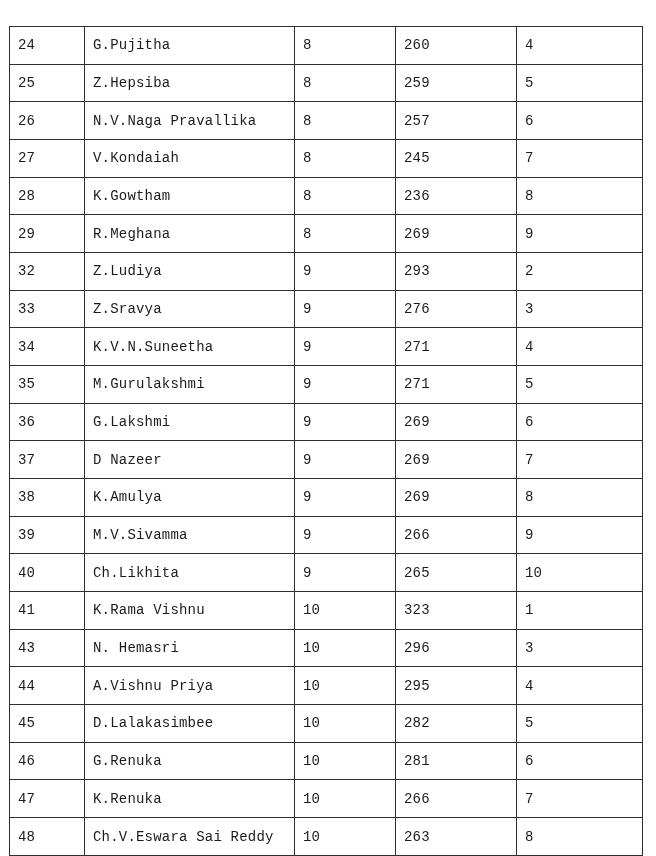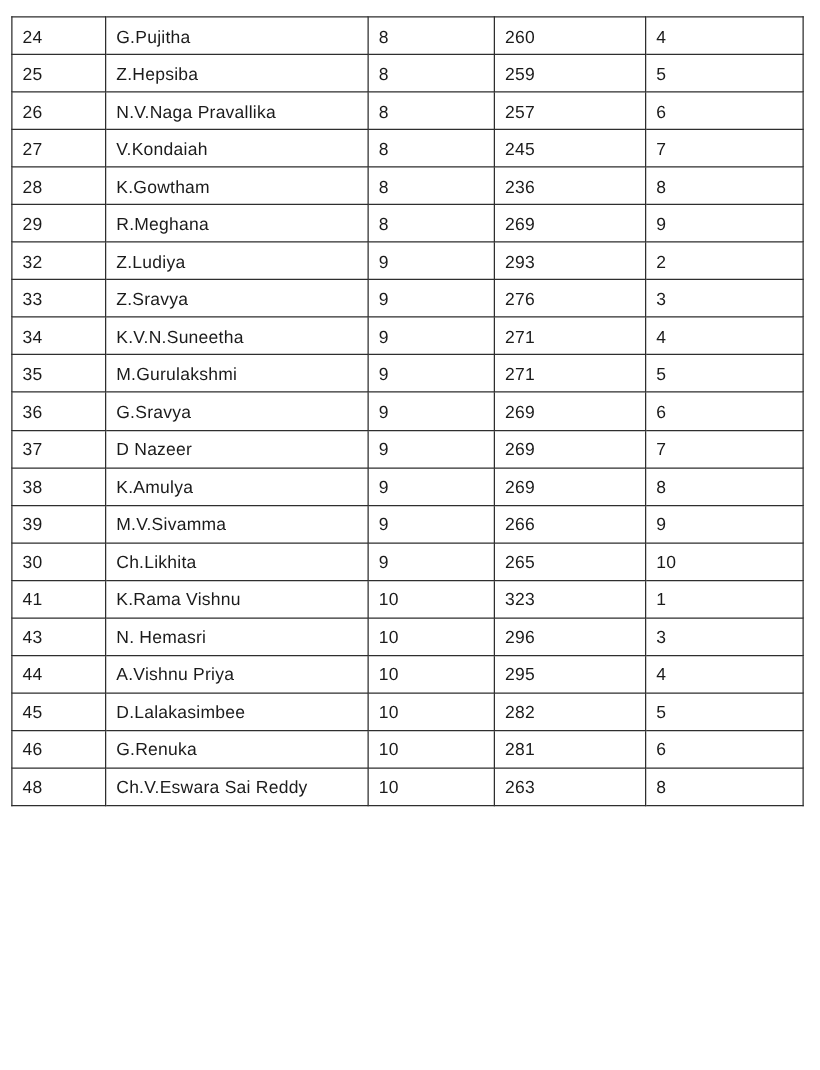--- a/index.html
+++ b/index.html
@@ -15,25 +15,26 @@
     font-family: "Liberation Sans", sans-serif;
   }
   .doc-page {
     position: absolute;
     inset: 0;
     background: #ffffff;
   }
   table.marks-table {
     position: absolute;
     left: 9px;
-    top: 13px;
+    top: 26px;
     width: 633px;
-    height: 632px;
+    height: 830px;
     border-collapse: collapse;
     table-layout: fixed;
+    font-family: Liberation Mono, monospace;
   }
   table.marks-table td {
     border: 1.5px solid #2e2e2e;
     font-size: 14px;
     color: #1b1b1b;
     letter-spacing: 0.2px;
     vertical-align: middle;
     white-space: nowrap;
     overflow: hidden;
     padding: 0 0 0 8px;
@@ -122,21 +123,21 @@
   </tr>
         <tr>
     <td class="col-sno">35</td>
     <td class="col-name">M.Gurulakshmi</td>
     <td class="col-class">9</td>
     <td class="col-marks">271</td>
     <td class="col-rank">5</td>
   </tr>
         <tr>
     <td class="col-sno">36</td>
-    <td class="col-name">G.Sravya</td>
+    <td class="col-name">G.Lakshmi</td>
     <td class="col-class">9</td>
     <td class="col-marks">269</td>
     <td class="col-rank">6</td>
   </tr>
         <tr>
     <td class="col-sno">37</td>
     <td class="col-name">D Nazeer</td>
     <td class="col-class">9</td>
     <td class="col-marks">269</td>
     <td class="col-rank">7</td>
@@ -149,21 +150,21 @@
     <td class="col-rank">8</td>
   </tr>
         <tr>
     <td class="col-sno">39</td>
     <td class="col-name">M.V.Sivamma</td>
     <td class="col-class">9</td>
     <td class="col-marks">266</td>
     <td class="col-rank">9</td>
   </tr>
         <tr>
-    <td class="col-sno">30</td>
+    <td class="col-sno">40</td>
     <td class="col-name">Ch.Likhita</td>
     <td class="col-class">9</td>
     <td class="col-marks">265</td>
     <td class="col-rank">10</td>
   </tr>
         <tr>
     <td class="col-sno">41</td>
     <td class="col-name">K.Rama Vishnu</td>
     <td class="col-class">10</td>
     <td class="col-marks">323</td>
@@ -189,20 +190,27 @@
     <td class="col-class">10</td>
     <td class="col-marks">282</td>
     <td class="col-rank">5</td>
   </tr>
         <tr>
     <td class="col-sno">46</td>
     <td class="col-name">G.Renuka</td>
     <td class="col-class">10</td>
     <td class="col-marks">281</td>
     <td class="col-rank">6</td>
+  </tr>
+        <tr>
+    <td class="col-sno">47</td>
+    <td class="col-name">K.Renuka</td>
+    <td class="col-class">10</td>
+    <td class="col-marks">266</td>
+    <td class="col-rank">7</td>
   </tr>
         <tr>
     <td class="col-sno">48</td>
     <td class="col-name">Ch.V.Eswara Sai Reddy</td>
     <td class="col-class">10</td>
     <td class="col-marks">263</td>
     <td class="col-rank">8</td>
   </tr>
       </tbody>
   </table>

